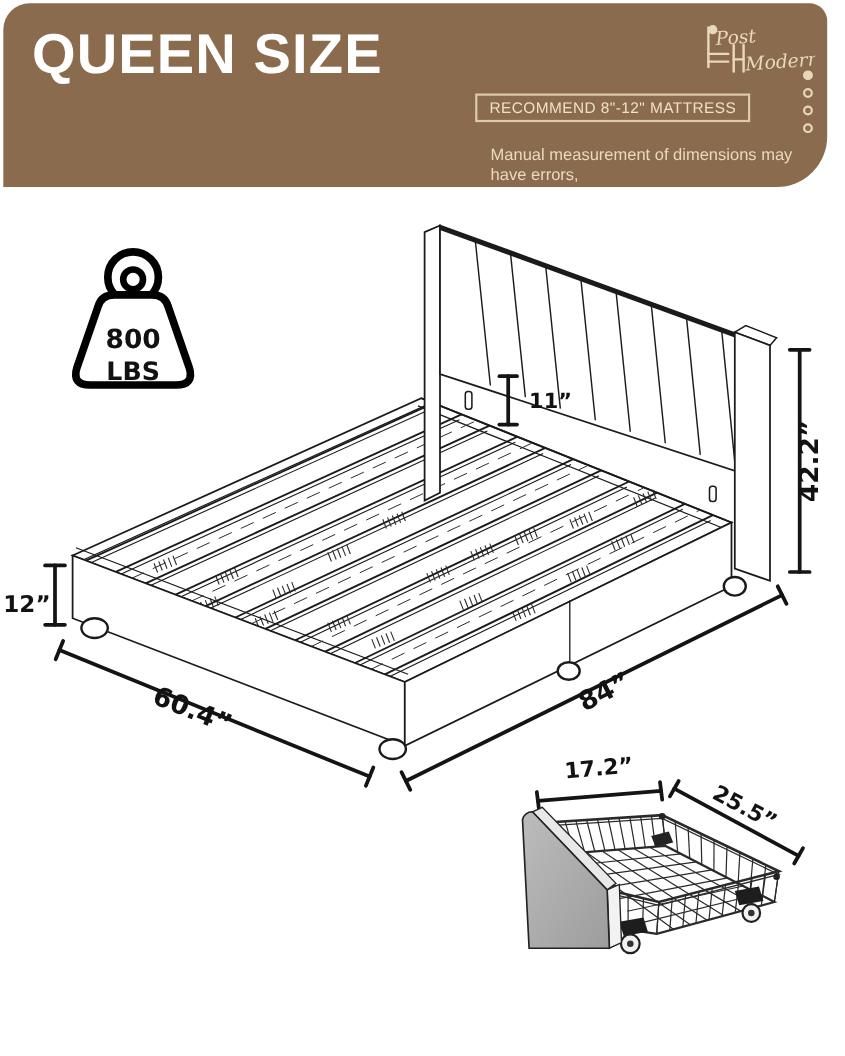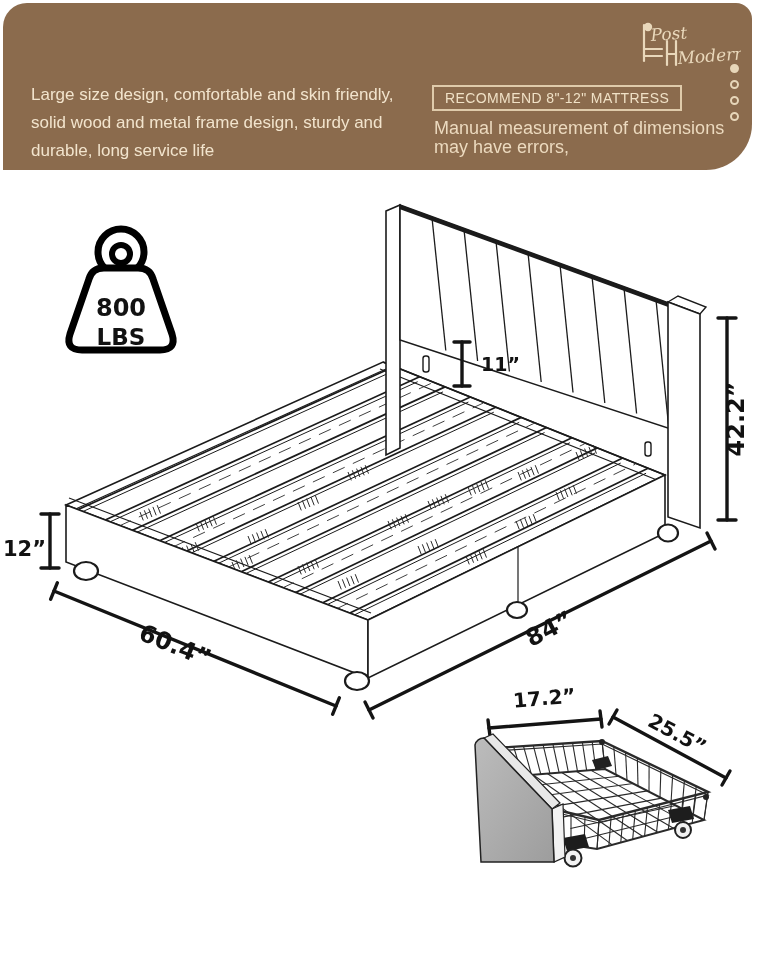--- a/index.html
+++ b/index.html
@@ -8,39 +8,39 @@
   
   .banner{position:absolute;left:3px;top:3px;width:749px;height:167px;
           background:#8B6B4D;border-radius:24px 16px 46px 0;}
   .title{position:absolute;left:26px;top:16px;margin:0;color:#ffffff;
          font-size:51px;font-weight:bold;letter-spacing:1px;white-space:nowrap;}
   .desc{position:absolute;left:28px;top:78px;margin:0;color:#f2e4cd;
         font-size:17px;line-height:28px;font-weight:400;}
   .badge{position:absolute;left:429px;top:82px;padding:3px 11px;
          border:2px solid #dfcbab;color:#f0e1c6;font-size:14px;letter-spacing:.4px;
          white-space:nowrap;}
-  .disclaimer{position:absolute;left:431px;top:116px;margin:0;color:#ecdabf;
-              font-size:18px;line-height:19px;}
+  .disclaimer{position:absolute;left:431px;top:116px;margin:12px;color:#ecdabf;
+              font-size:15px;line-height:19px;}
   .dots{position:absolute;left:727px;top:61px;display:flex;flex-direction:column;gap:7px;}
   .dot{width:9px;height:9px;border-radius:50%;border:2px solid #e7d6b9;box-sizing:border-box;}
   .dot.solid{background:#e7d6b9;}
   .logo{position:absolute;left:620px;top:8px;}
   
   .diagram{position:absolute;left:0;top:0;}
   .diagram line,.diagram path,.diagram ellipse,.diagram circle,.diagram rect{vector-effect:none;}
   .diagram text{font-family:"DejaVu Sans","Liberation Sans",sans-serif;font-weight:bold;fill:#121212;}
   .logo text{font-family:"DejaVu Serif","Liberation Serif",serif;font-style:italic;fill:#e9d8bb;}
 </style>
 </head>
 <body>
 
 <div class="stage">
 
   <div class="banner">
-    <p class="desc"><span>Large size design, comfortable and skin friendly,</span><br><span>solid wood and metal frame design, sturdy and</span><br><span>durable, long service life</span></p>
+    <h1 class="title">QUEEN SIZE</h1>
 
     <svg class="logo" width="118" height="64" viewBox="0 0 118 64">
       <g stroke="#e9d8bb" stroke-width="2.2" stroke-linecap="round">
         <line x1="21" y1="14" x2="21" y2="50"></line>
         <line x1="21" y1="38" x2="39" y2="38"></line>
         <line x1="21" y1="45" x2="39" y2="45"></line>
         <line x1="44" y1="30" x2="44" y2="54"></line>
         <line x1="53" y1="30" x2="53" y2="54"></line>
         <line x1="44" y1="43" x2="53" y2="43"></line>
       </g>

